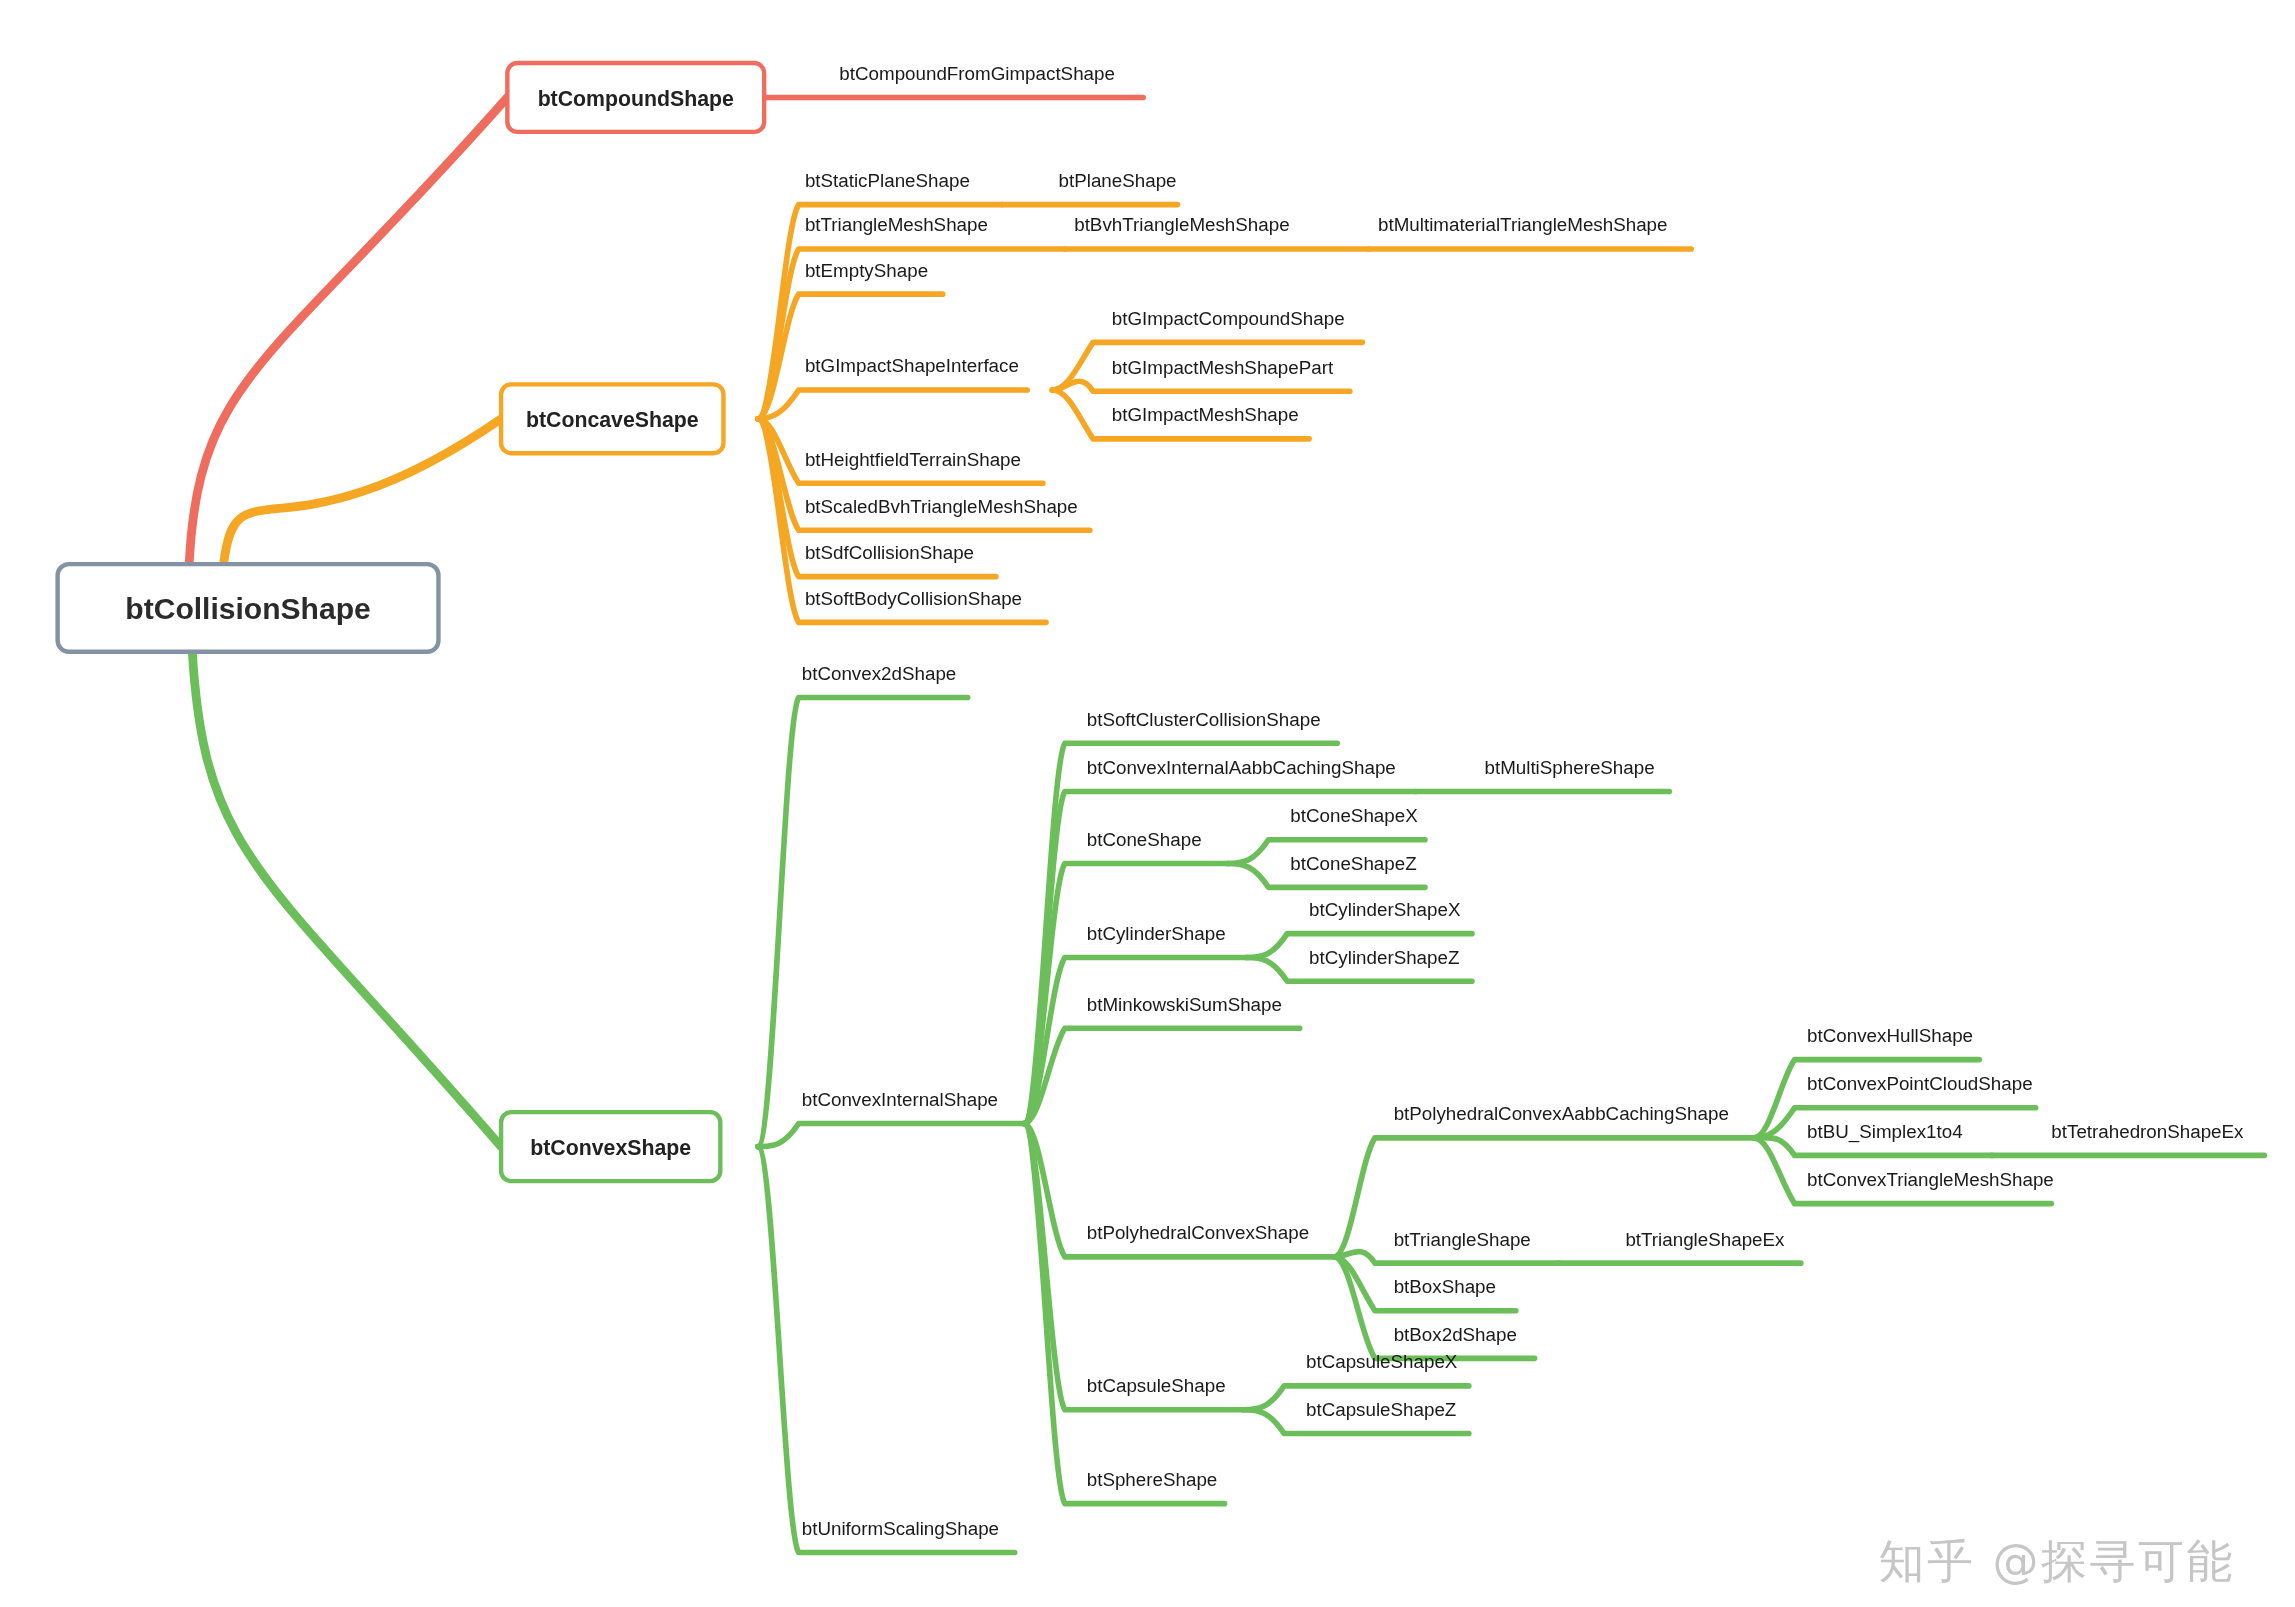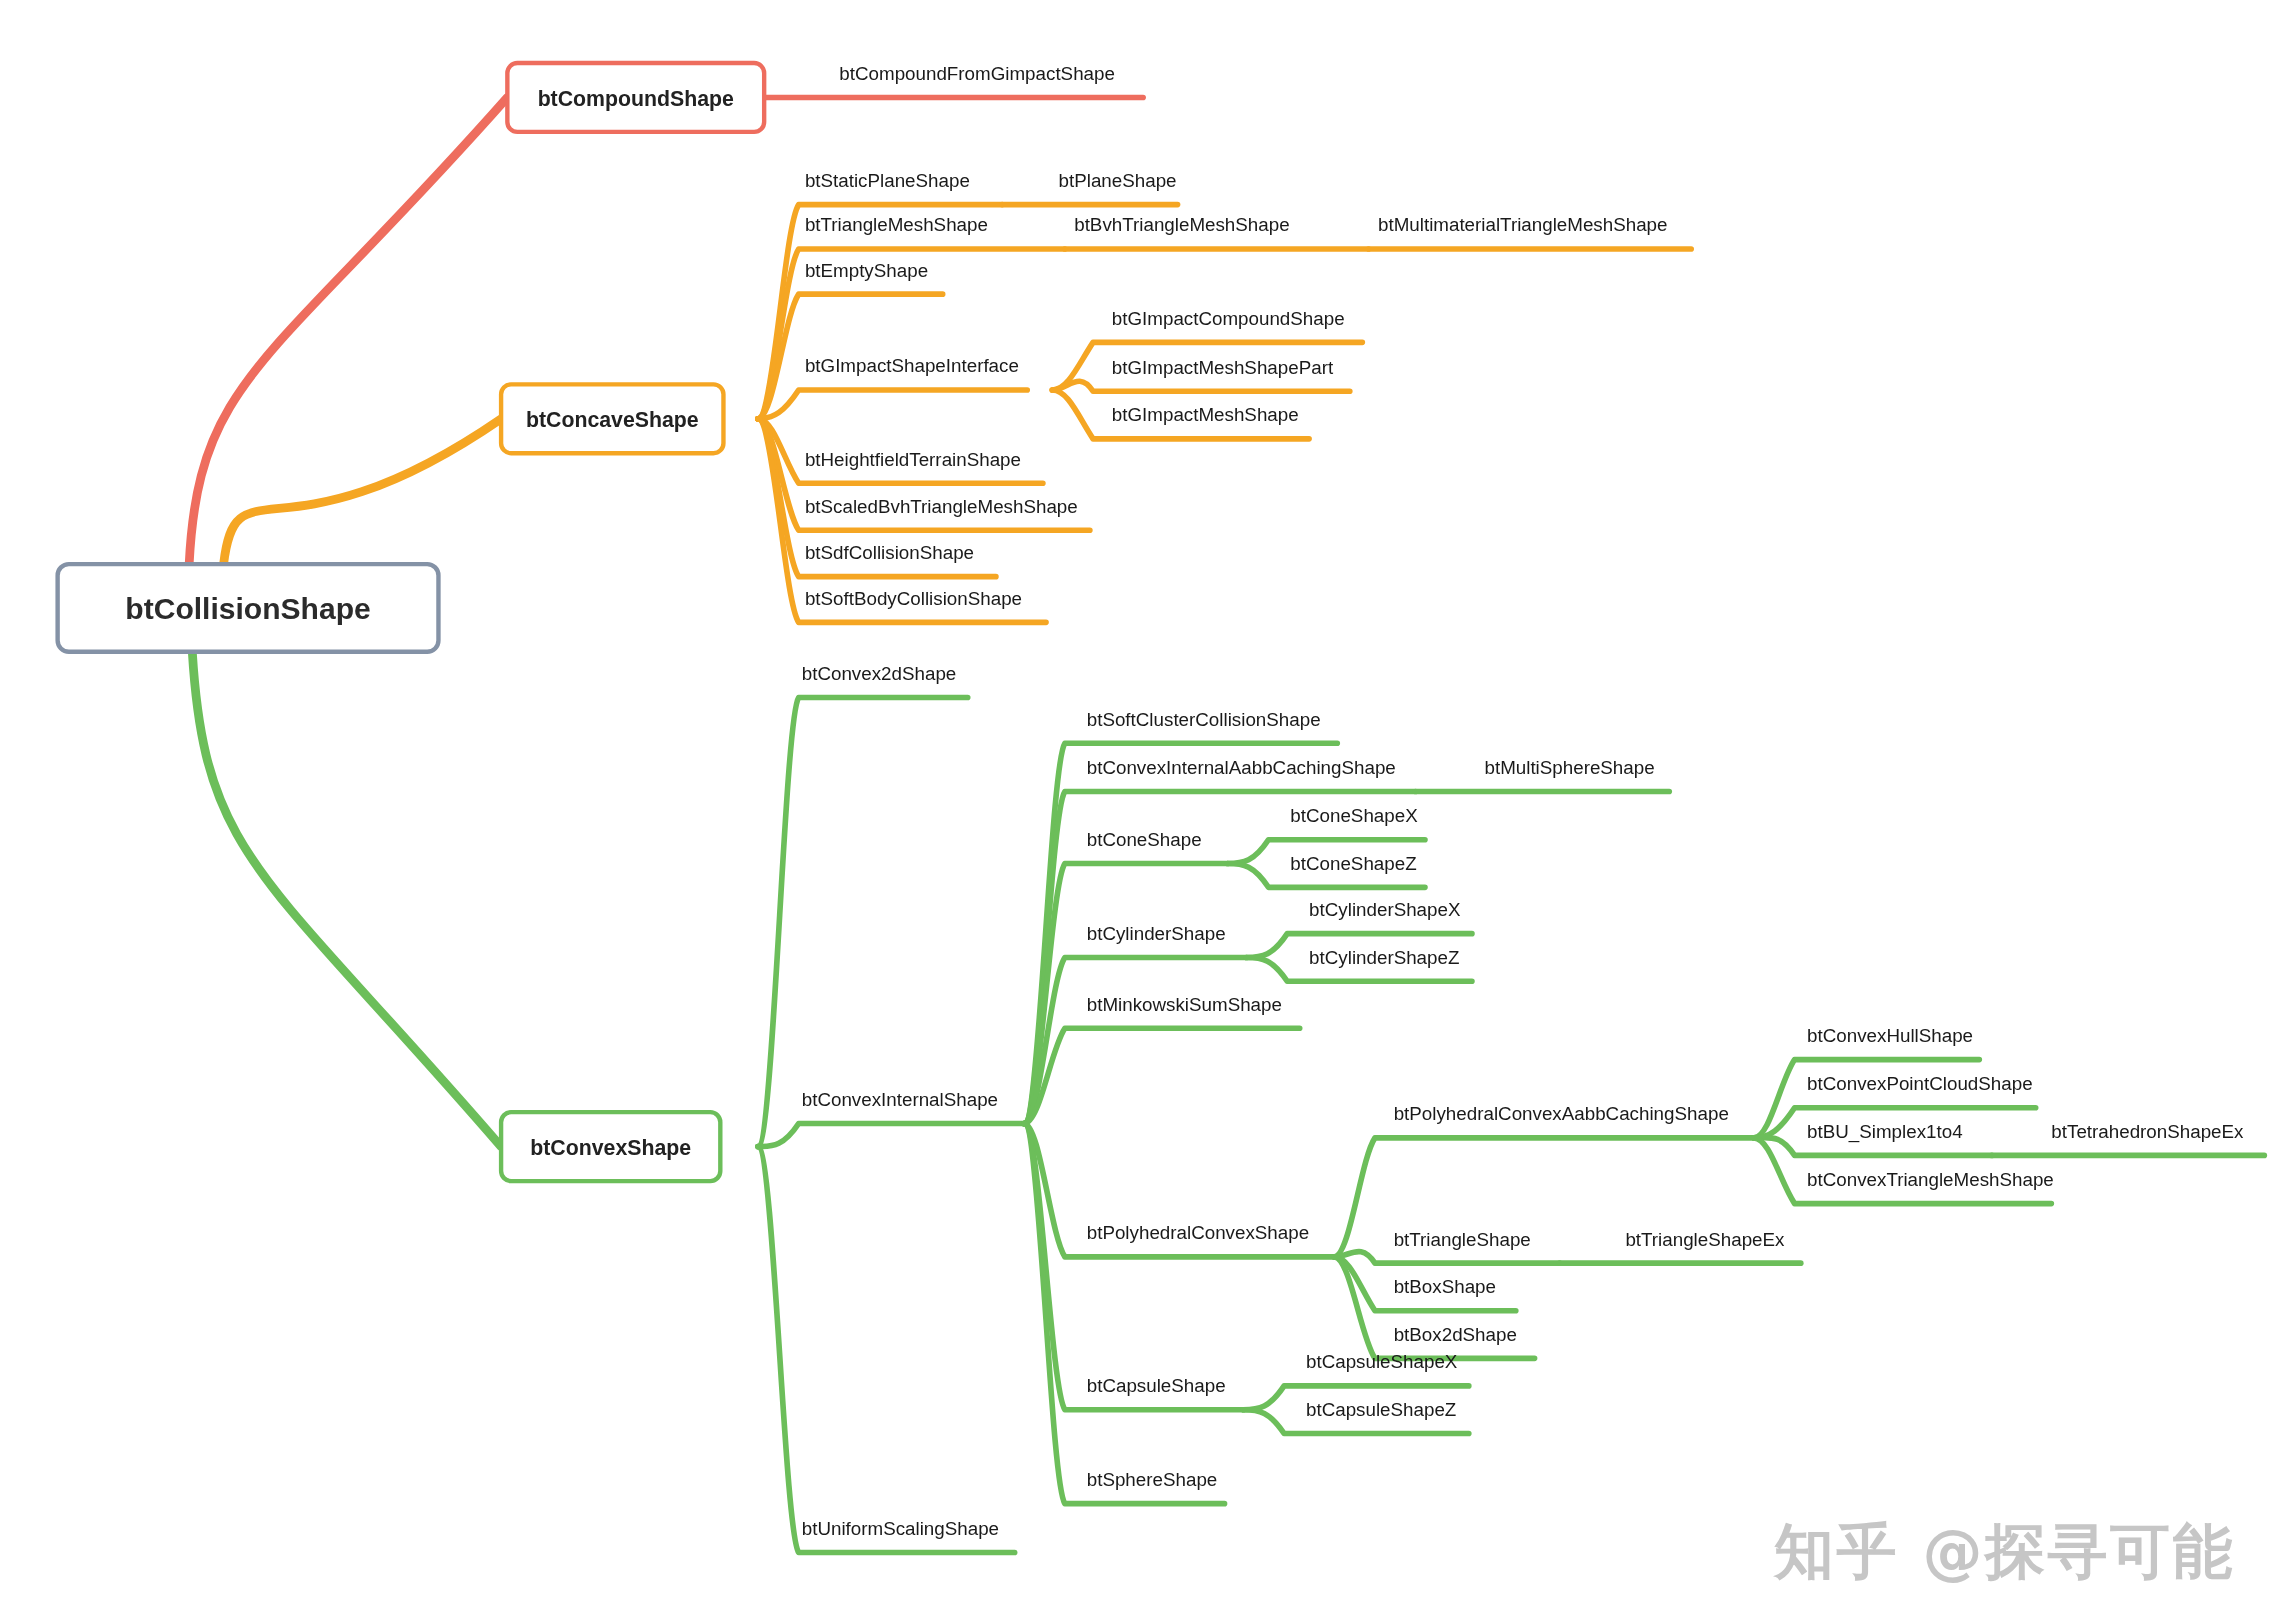--- a/index.html
+++ b/index.html
@@ -28,26 +28,25 @@
     font-size:48px;
     font-weight:bold;
     fill:#2b2b2b;
   }
   .box{fill:#ffffff;}
   .watermark{
     position:absolute;
     right:60px;
     bottom:15px;
     font-family:"DejaVu Sans", sans-serif;
-    font-size:60px;
+    font-size:46px;
     color:#c6c6c6;
     letter-spacing:2.5px;
     white-space:nowrap;
     user-select:none;
-    font-weight:bold;
   }
 </style>
 </head>
 <body>
 
 <svg id="mindmap" viewBox="0 0 3664 2566" xmlns="http://www.w3.org/2000/svg">
   <g id="edges">
       <path d="M 302 900 C 317 600 430 585 810 155" class="edge" stroke="#ee6d5e" stroke-width="14" fill="none"></path>
       <path d="M 357 900 C 377 730 450 908 800 668" class="edge" stroke="#f5a623" stroke-width="14" fill="none"></path>
       <path d="M 307 1040 C 327 1370 420 1390 800 1830" class="edge" stroke="#6cbe5a" stroke-width="14" fill="none"></path>

